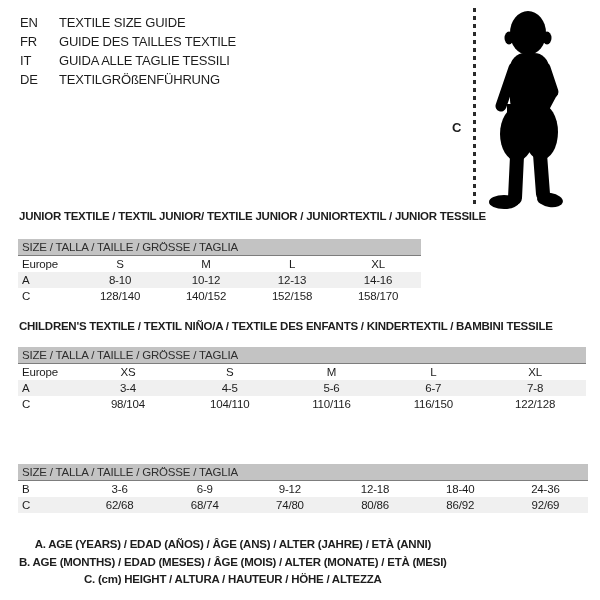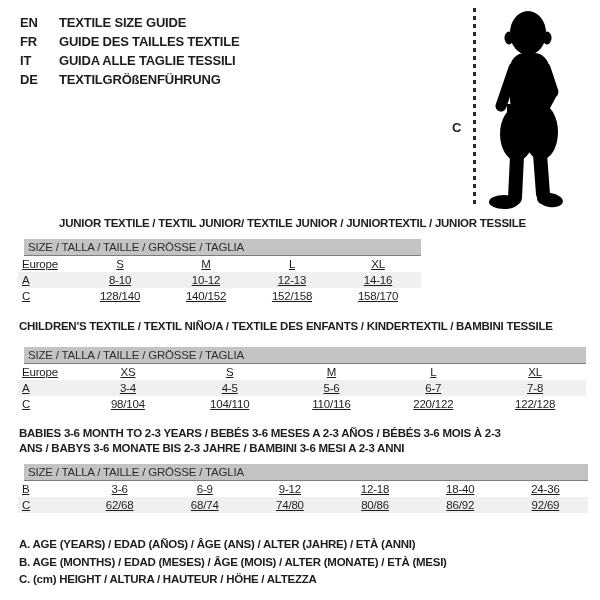--- a/index.html
+++ b/index.html
@@ -1,47 +1,47 @@
 <!DOCTYPE html>
 <html><head>
 <meta charset="utf-8">
 <style>
   html,body{margin:0;padding:0;background:#fff;}
   #page{position:relative;width:600px;height:600px;background:#ffffff;overflow:hidden;
         font-family:"Liberation Sans",sans-serif;color:#1d1d1d;}
 
   
   .lang-block{position:absolute;left:20px;top:13px;}
-  .lang-row{display:flex;line-height:19px;font-weight:bold;font-size:13px;letter-spacing:-0.2px;}
+  .lang-row{display:flex;line-height:19px;font-weight:normal;font-size:13px;letter-spacing:-0.2px;}
   .lang-code{width:39px;}
   .lang-label{white-space:nowrap;}
 
   
   .dotted-line{position:absolute;left:473px;top:8px;width:3px;height:200px;
     background:repeating-linear-gradient(to bottom,#2a2a2a 0 4px,transparent 4px 8px);}
   .figure-c{position:absolute;left:452px;top:120px;font-weight:bold;font-size:13px;}
   .baby-svg{position:absolute;left:486px;top:6px;}
 
   
   .sec-title{position:absolute;left:19px;font-weight:bold;font-size:11.5px;
              letter-spacing:-0.25px;line-height:15px;}
 
   
   .size-table{position:absolute;left:18px;}
   .thead{background:#c3c3c3;border-bottom:1px solid #7d7d7d;height:16px;line-height:16px;
-         font-size:11.5px;color:#2e2e2e;padding-left:4px;letter-spacing:-0.2px;margin-left:6px;}
+         font-size:11.5px;color:#2e2e2e;padding-left:4px;letter-spacing:-0.2px;}
   .ttable{display:table;width:100%;table-layout:fixed;border-collapse:collapse;}
-  .trow{display:table-row;text-decoration:underline;}
+  .trow{display:table-row;}
   .trow.shade .tcell{background:#f0f0f0;}
   .tcell{display:table-cell;text-align:center;height:16px;line-height:16px;
          font-size:11.5px;letter-spacing:-0.2px;vertical-align:middle;}
   .tcell.label{width:55px;text-align:left;padding-left:4px;}
 
   
-  .notes{position:absolute;left:19px;top:536px;}
+  .notes{position:absolute;left:19px;top:536px;text-align:center;}
   .note-line{font-weight:bold;font-size:11.5px;line-height:17.5px;letter-spacing:-0.25px;white-space:nowrap;}
 </style>
 </head>
 <body>
 
 <div id="page">
 
   <div class="lang-block">
     <div class="lang-row">
       <span class="lang-code">EN</span>
@@ -75,21 +75,21 @@
       <rect x="21" y="98" width="43" height="32"></rect>
       <ellipse cx="31" cy="128" rx="17" ry="27"></ellipse>
       <ellipse cx="55" cy="126" rx="17" ry="28"></ellipse>
       <line x1="31" y1="150" x2="29" y2="192" stroke="#000" stroke-width="14" stroke-linecap="round"></line>
       <line x1="54" y1="148" x2="57" y2="188" stroke="#000" stroke-width="14" stroke-linecap="round"></line>
       <ellipse cx="18" cy="196" rx="15" ry="7"></ellipse>
       <ellipse cx="64" cy="194" rx="13" ry="7" transform="rotate(8 64 194)"></ellipse>
     </g>
   </svg>
 
-  <div class="sec-title" style="top:216px;width:470px;margin-left:40px;">JUNIOR TEXTILE / TEXTIL JUNIOR/ TEXTILE JUNIOR / JUNIORTEXTIL / JUNIOR TESSILE</div>
+  <div class="sec-title" style="top:209px;width:470px;">JUNIOR TEXTILE / TEXTIL JUNIOR/ TEXTILE JUNIOR / JUNIORTEXTIL / JUNIOR TESSILE</div>
   <div class="size-table" style="top:239px;width:403px;">
     <div class="thead">SIZE / TALLA / TAILLE / GRÖSSE / TAGLIA</div>
     <div class="ttable">
       <div class="trow">
         <div class="tcell label">Europe</div>
         <div class="tcell">S</div>
         <div class="tcell">M</div>
         <div class="tcell">L</div>
         <div class="tcell">XL</div>
       </div>
@@ -128,27 +128,26 @@
         <div class="tcell">4-5</div>
         <div class="tcell">5-6</div>
         <div class="tcell">6-7</div>
         <div class="tcell">7-8</div>
       </div>
       <div class="trow">
         <div class="tcell label">C</div>
         <div class="tcell">98/104</div>
         <div class="tcell">104/110</div>
         <div class="tcell">110/116</div>
-        <div class="tcell">220/122</div>
+        <div class="tcell">116/150</div>
         <div class="tcell">122/128</div>
       </div>
     </div>
   </div>
 
-  <div class="sec-title" style="top:426px;width:500px;">BABIES 3-6 MONTH TO 2-3 YEARS / BEBÉS 3-6 MESES A 2-3 AÑOS / BÉBÉS 3-6 MOIS À 2-3 ANS / BABYS 3-6 MONATE BIS 2-3 JAHRE / BAMBINI 3-6 MESI A 2-3 ANNI</div>
   <div class="size-table" style="top:464px;width:570px;">
     <div class="thead">SIZE / TALLA / TAILLE / GRÖSSE / TAGLIA</div>
     <div class="ttable">
       <div class="trow">
         <div class="tcell label">B</div>
         <div class="tcell">3-6</div>
         <div class="tcell">6-9</div>
         <div class="tcell">9-12</div>
         <div class="tcell">12-18</div>
         <div class="tcell">18-40</div>

